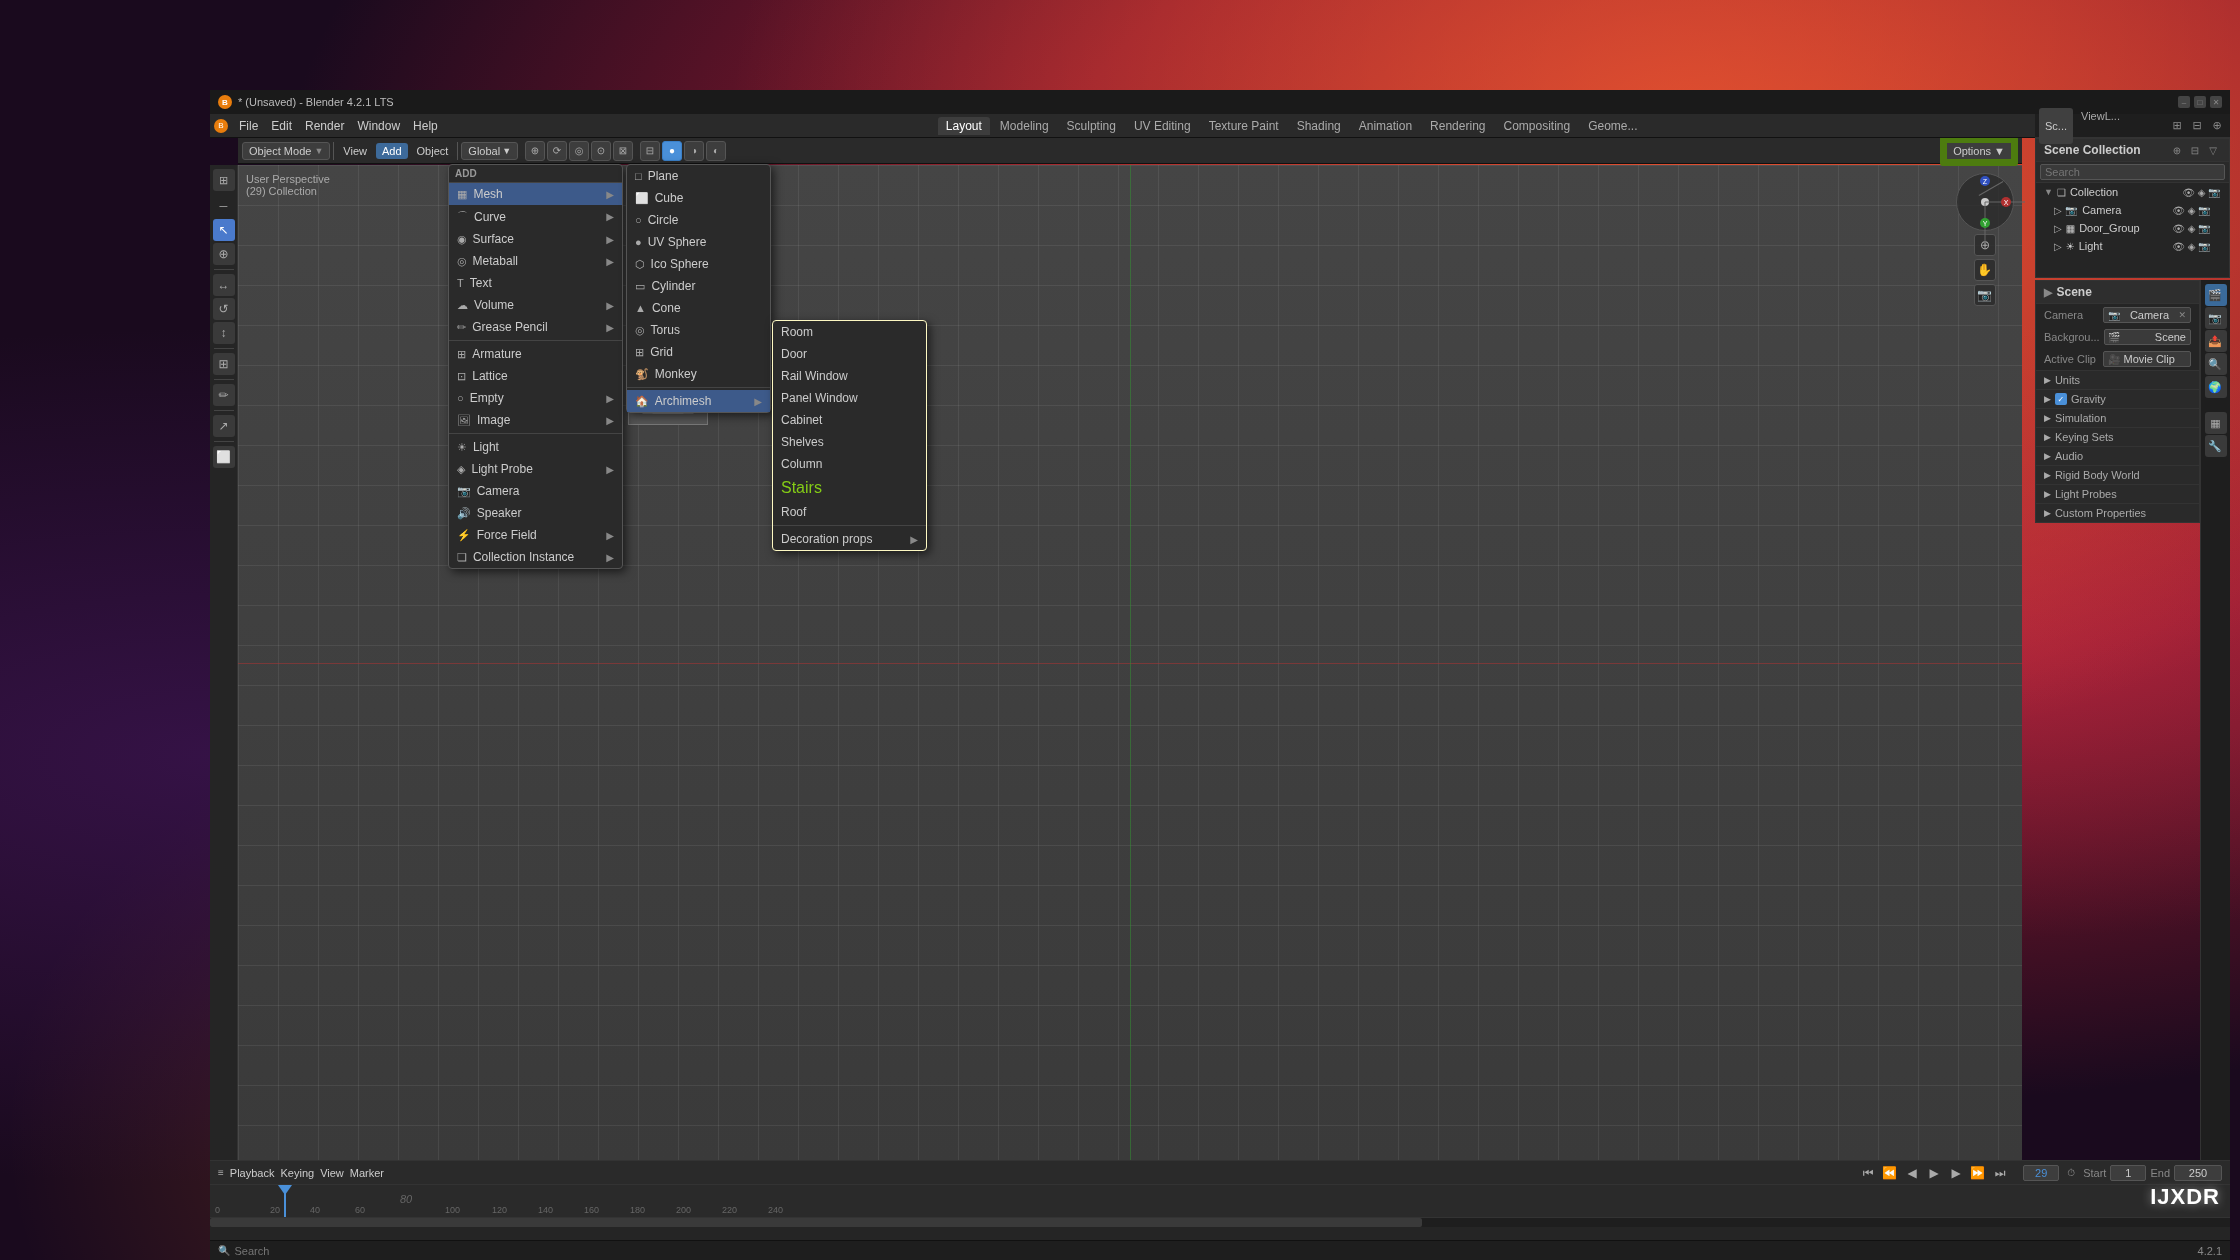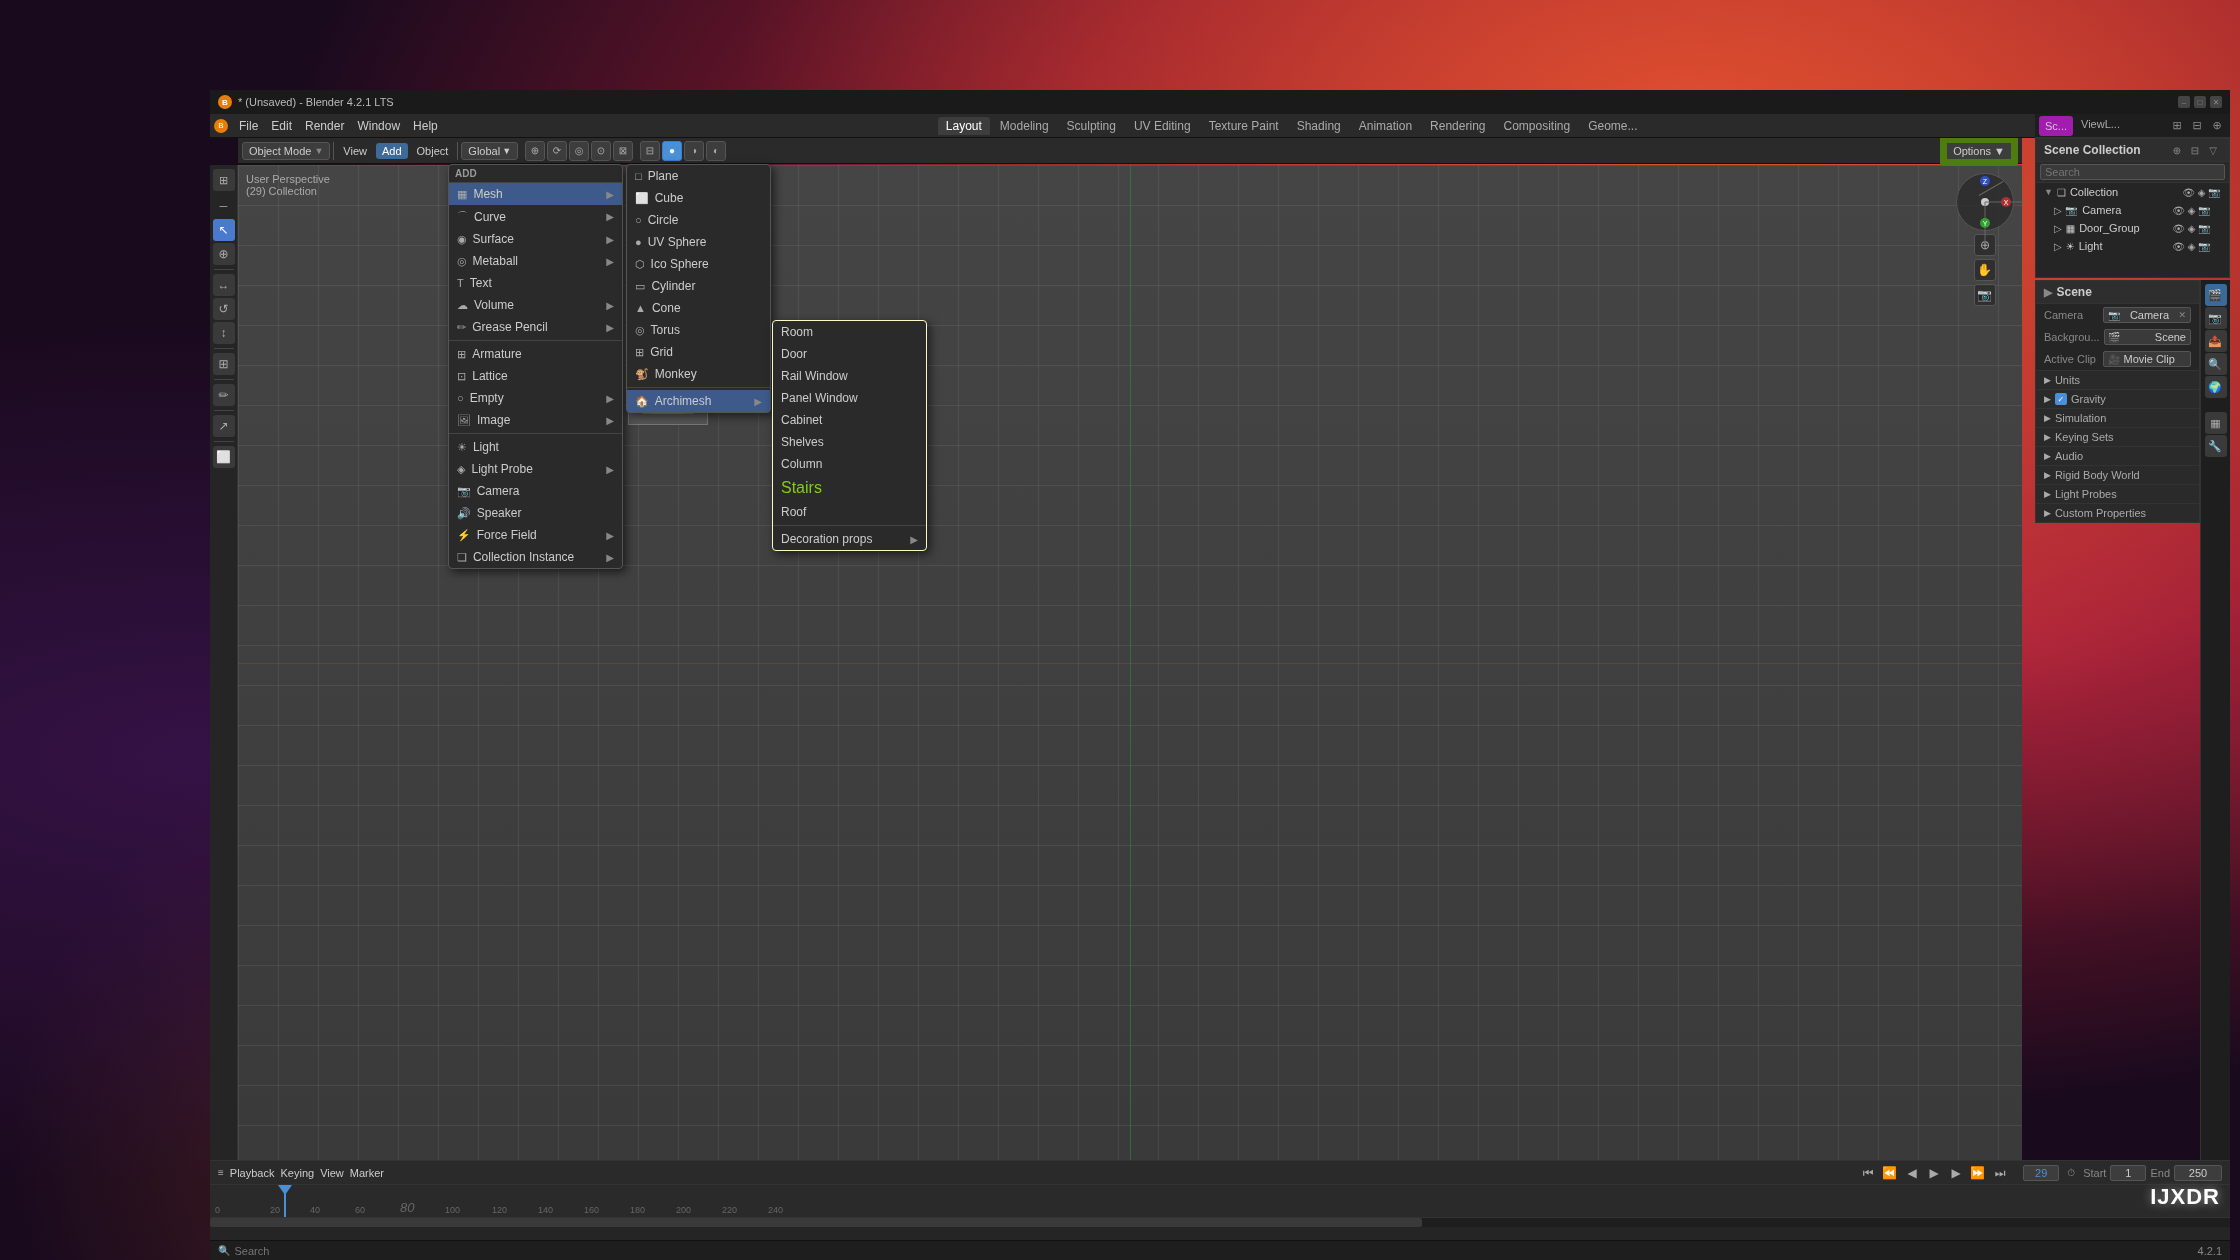--- a/index.html
+++ b/index.html
@@ -348,21 +348,21 @@
     <rect x="5" y="5" width="50" height="45" fill="none" stroke="#aaa" stroke-width="1"></rect>
     <rect x="15" y="15" width="30" height="35" fill="#777" stroke="#aaa" stroke-width="1"></rect>
     <rect x="20" y="10" width="20" height="5" fill="#888" stroke="#aaa" stroke-width="0.5"></rect>
     <line x1="5" y1="5" x2="0" y2="0" stroke="#888" stroke-width="0.5"></line>
     <line x1="55" y1="5" x2="60" y2="0" stroke="#888" stroke-width="0.5"></line>
   </svg>
 </div>
 
 <div style="position:absolute;top:114px;right:10px;width:195px;height:24px;background:#1e1e1e;z-index:20;display:flex;align-items:center;padding:0 4px;gap:2px;border-bottom:1px solid #333;">
   <div style="display:flex;gap:2px;">
-    <div style="padding:4px 6px;background:#a21caf;color:#ccc;font-size:11px;border-radius:3px;cursor:pointer;">Sc...</div>
+    <div style="padding:12px 6px;background:#404040;color:#ccc;font-size:11px;border-radius:3px;cursor:pointer;">Sc...</div>
     <div style="padding:2px 6px;color:#aaa;font-size:11px;border-radius:3px;cursor:pointer;">ViewL...</div>
   </div>
   <div style="margin-left:auto;display:flex;gap:2px;">
     <div style="width:18px;height:18px;display:flex;align-items:center;justify-content:center;color:#888;font-size:11px;cursor:pointer;">⊞</div>
     <div style="width:18px;height:18px;display:flex;align-items:center;justify-content:center;color:#888;font-size:11px;cursor:pointer;">⊟</div>
     <div style="width:18px;height:18px;display:flex;align-items:center;justify-content:center;color:#888;font-size:11px;cursor:pointer;">⊕</div>
   </div>
 </div>
 
 <div style="position:absolute;top:138px;right:10px;width:195px;height:140px;background:#252525;z-index:15;border:1px solid #333;overflow:hidden;">
@@ -551,21 +551,21 @@
     </div>
   </div>
 
   <div style="flex:1;height:32px;background:#2a2a2a;position:relative;overflow:hidden;">
 
     <div style="position:absolute;bottom:0;left:0;right:0;height:100%;display:flex;align-items:flex-end;">
       <div style="position:absolute;left:5px;bottom:2px;font-size:9px;color:#666;">0</div>
       <div style="position:absolute;left:60px;bottom:2px;font-size:9px;color:#666;">20</div>
       <div style="position:absolute;left:100px;bottom:2px;font-size:9px;color:#666;">40</div>
       <div style="position:absolute;left:145px;bottom:2px;font-size:9px;color:#666;">60</div>
-      <div style="position:absolute;left:190px;bottom:2px;font-size:13px;color:#666;font-style:italic;">80</div>
+      <div style="position:absolute;left:190px;bottom:12px;font-size:11px;color:#666;font-style:italic;">80</div>
       <div style="position:absolute;left:235px;bottom:2px;font-size:9px;color:#666;">100</div>
       <div style="position:absolute;left:282px;bottom:2px;font-size:9px;color:#666;">120</div>
       <div style="position:absolute;left:328px;bottom:2px;font-size:9px;color:#666;">140</div>
       <div style="position:absolute;left:374px;bottom:2px;font-size:9px;color:#666;">160</div>
       <div style="position:absolute;left:420px;bottom:2px;font-size:9px;color:#666;">180</div>
       <div style="position:absolute;left:466px;bottom:2px;font-size:9px;color:#666;">200</div>
       <div style="position:absolute;left:512px;bottom:2px;font-size:9px;color:#666;">220</div>
       <div style="position:absolute;left:558px;bottom:2px;font-size:9px;color:#666;">240</div>
     </div>
 

